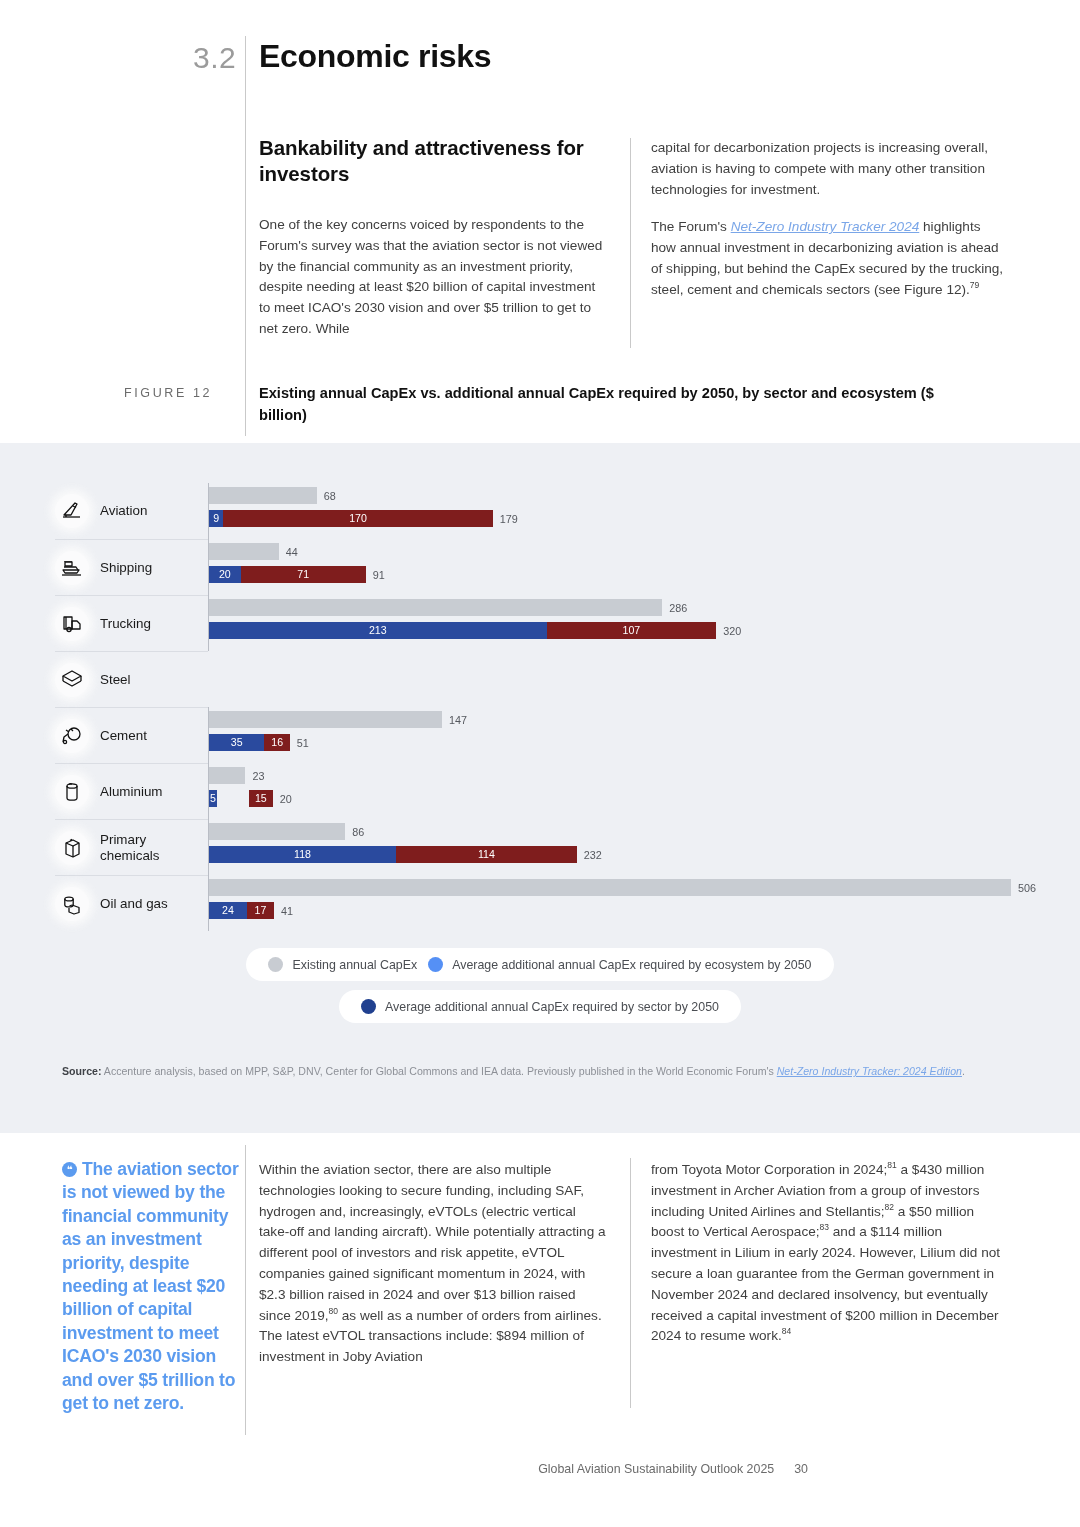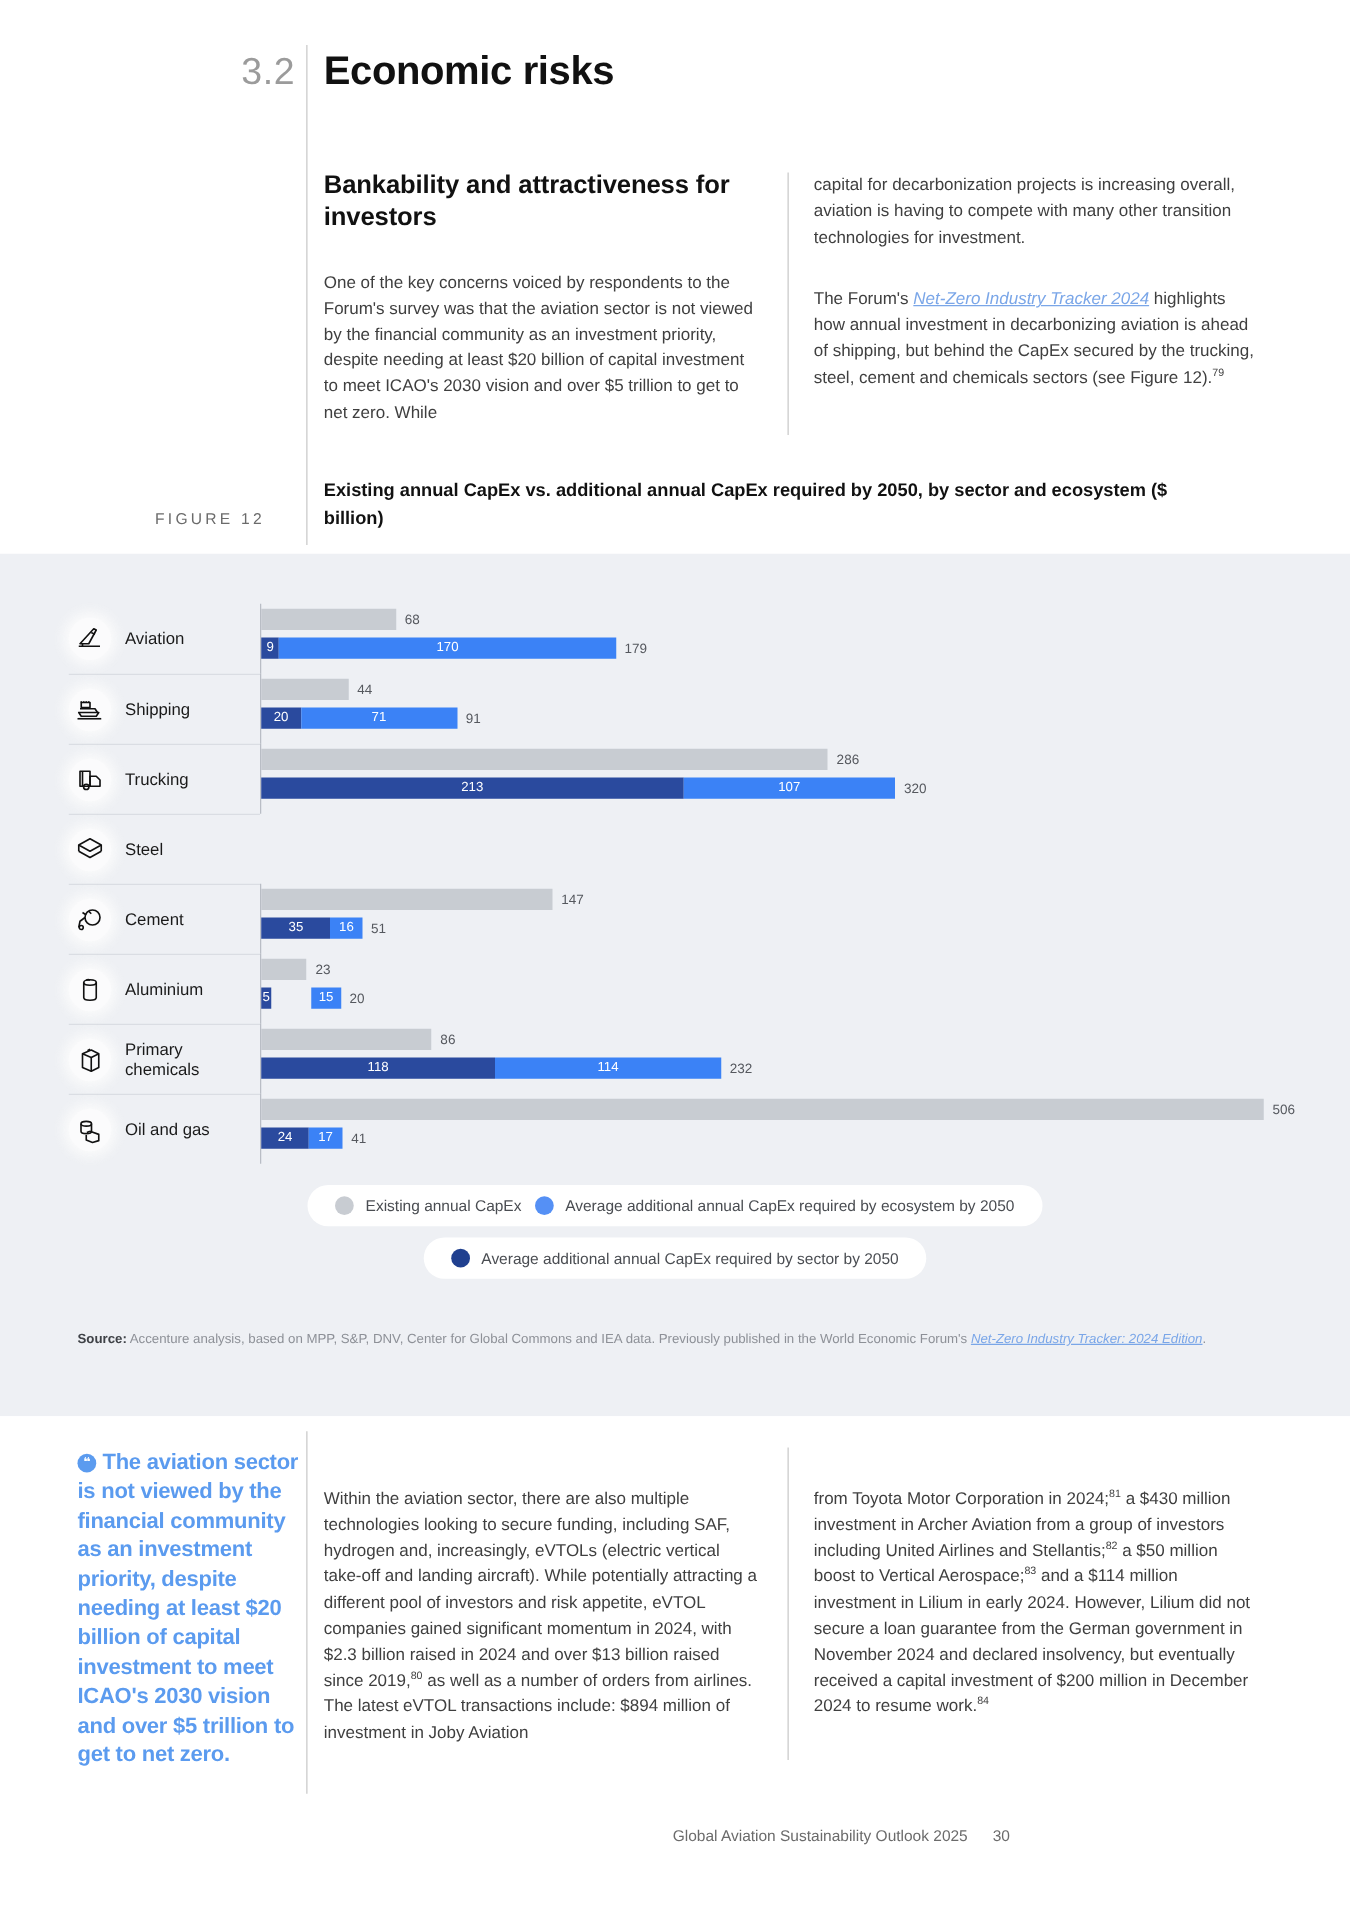--- a/index.html
+++ b/index.html
@@ -12,25 +12,25 @@
   .page-head{position:absolute;left:0;top:0;width:1080px;height:445px;}
   .sec-num{position:absolute;left:193px;top:41px;font-size:30px;color:#9b9b9b;letter-spacing:.5px;}
   .rule-v{position:absolute;left:245px;top:36px;width:1px;height:400px;background:#c9c9c9;}
   .sec-title{position:absolute;left:259px;top:38px;font-size:32px;font-weight:700;letter-spacing:-.3px;color:#111;}
 
   .col-l{position:absolute;left:259px;top:135px;width:345px;}
   .col-r{position:absolute;left:651px;top:138px;width:355px;}
   .rule-mid{position:absolute;left:630px;top:138px;width:1px;height:210px;background:#c9c9c9;}
   .sub-h{font-size:20.5px;font-weight:700;line-height:1.27;color:#111;margin:0 0 28px 0;letter-spacing:-.1px;}
   .bodytext{font-size:13.6px;line-height:1.53;color:#3f3f3f;margin:0 0 17px 0;}
-  .bodytext:last-child{margin-bottom:0;margin-top:29px;}
+  .bodytext:last-child{margin-bottom:0;}
   .link{color:#7aa6e8;text-decoration:underline;font-style:italic;}
   sup{font-size:8.5px;vertical-align:super;line-height:0;}
 
-  .fig-label{position:absolute;left:124px;top:408px;font-size:12.5px;letter-spacing:2.6px;color:#6b6b6b;}
+  .fig-label{position:absolute;left:124px;top:386px;font-size:12.5px;letter-spacing:2.6px;color:#6b6b6b;}
   .fig-title{position:absolute;left:259px;top:382px;width:700px;font-size:14.6px;font-weight:700;line-height:1.53;color:#111;}
 
   
   .chart-panel{position:absolute;left:0;top:443px;width:1080px;height:690px;background:#eef0f4;}
   .chart-inner{position:absolute;left:0;top:0;width:1080px;height:690px;}
 
   .rows{position:absolute;left:55px;top:40px;width:975px;}
   .row{position:relative;height:56px;display:flex;align-items:stretch;}
   .row + .row .lbl{border-top:1px solid #dadde3;}
   .lbl{width:153px;display:flex;align-items:center;gap:11px;flex:0 0 153px;box-sizing:border-box;}
@@ -38,21 +38,21 @@
   .ico svg{display:block;}
   .lbl-t{font-size:13.4px;color:#1a1a1a;line-height:1.17;}
   .bars{position:relative;flex:1;border-left:1px solid #b9bdc5;padding-left:11px;}
   .barline{position:absolute;left:0;height:17px;display:flex;align-items:center;}
   .barline.top{top:4px;}
   .barline.bot{top:27px;}
   .seg{height:17px;display:flex;align-items:center;justify-content:center;box-sizing:border-box;}
   .seg span{font-size:10.6px;color:#ffffff;line-height:1;}
   .seg.gray{background:#c8ccd2;}
   .seg.dark{background:#2a4a9e;}
-  .seg.light{background:#3b82f6;}
+  .seg.light{background:#7f1d1d;}
   .tot{font-size:10.8px;color:#55585e;margin-left:7px;white-space:nowrap;}
 
   
   .legend{position:absolute;left:0;top:505px;width:1080px;}
   .lg-row{display:flex;justify-content:center;margin-bottom:9px;}
   .lg-pill{background:#ffffff;border-radius:22px;padding:9px 22px;display:flex;align-items:center;gap:11px;}
   .lg-item{display:flex;align-items:center;gap:9px;}
   .dot{width:15px;height:15px;border-radius:50%;flex:0 0 15px;}
   .dot.gray{background:#c8ccd2;}
   .dot.light{background:#5590f5;}

